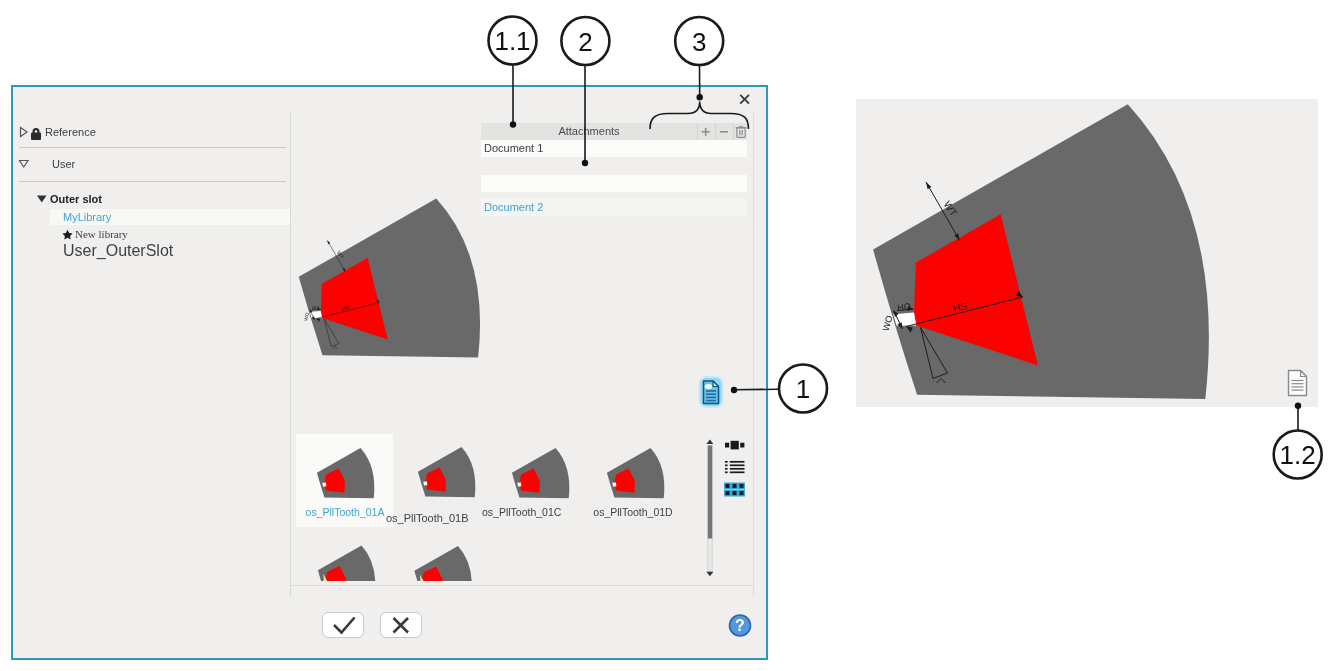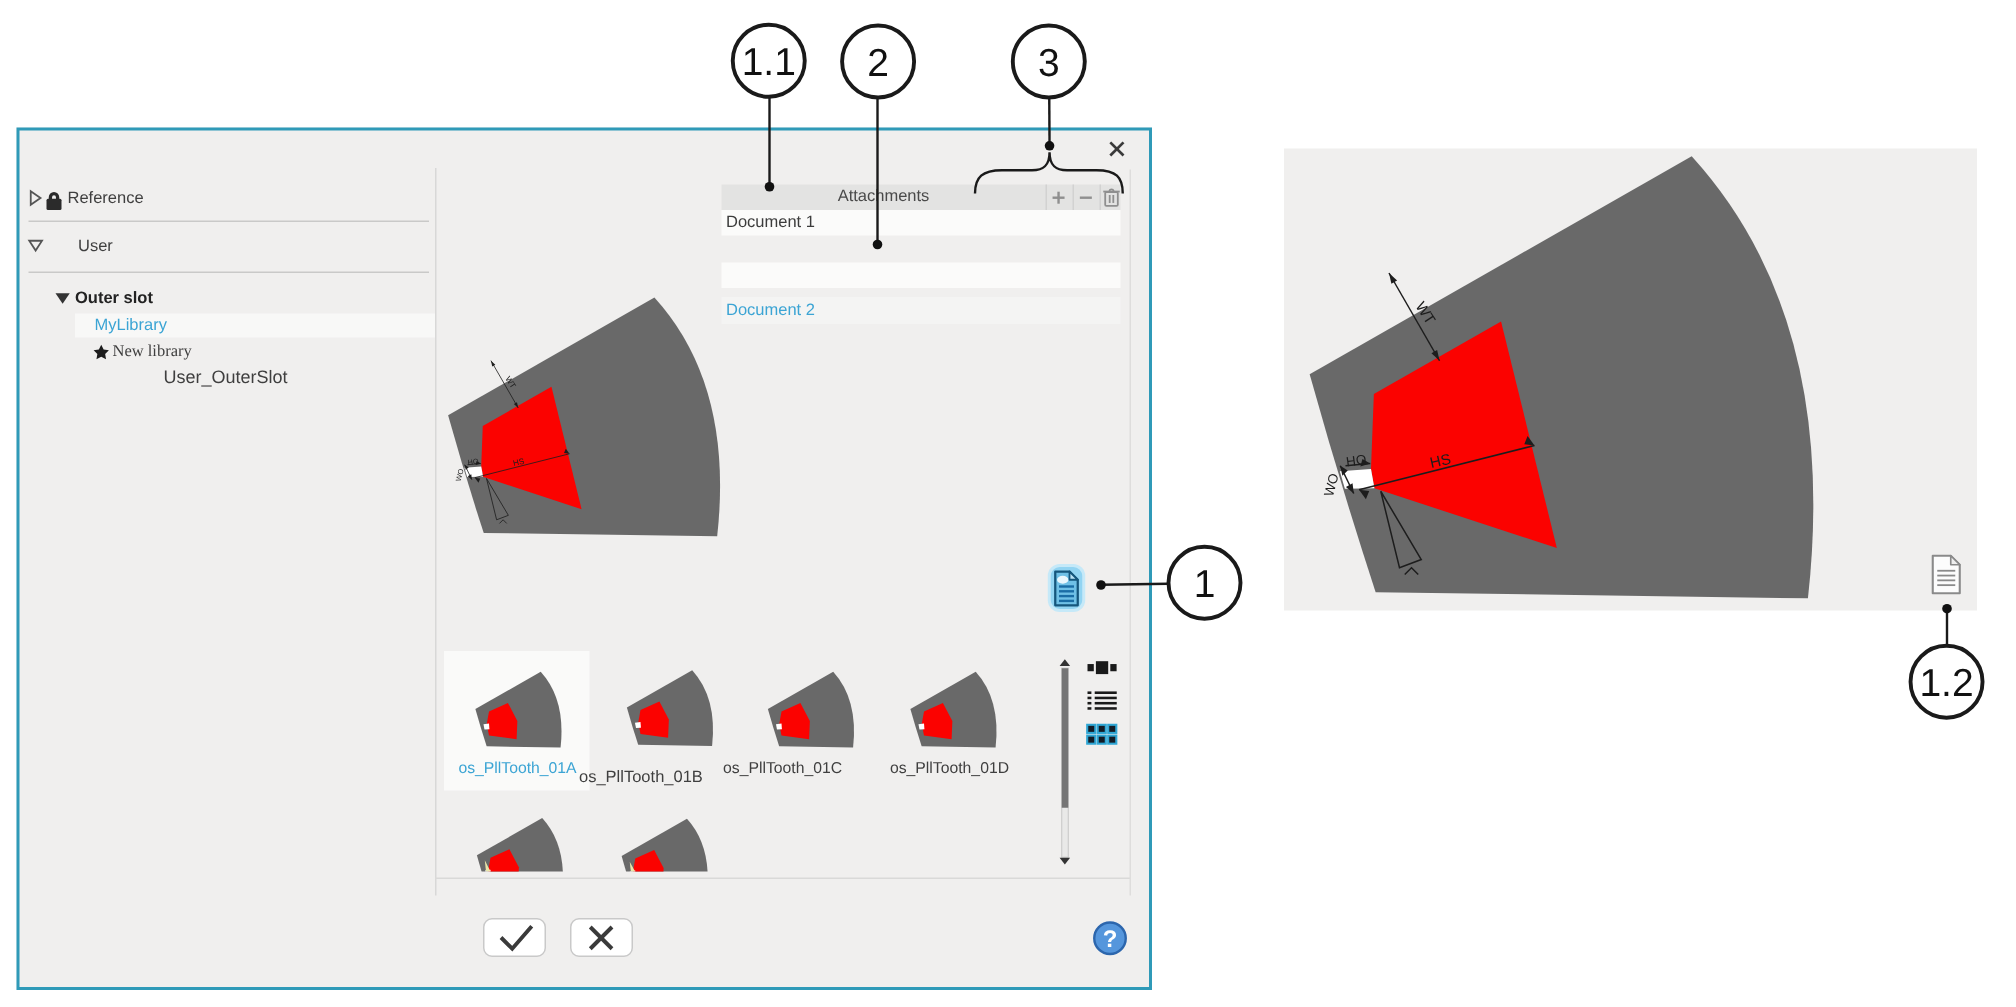--- a/index.html
+++ b/index.html
@@ -23,21 +23,21 @@
   <div class="abs" style="left:6px;top:94px;width:267px;height:1px;background:#c9c9c8;"></div>
 
   <div class="abs" style="left:37px;top:104px;height:16px;font-size:11px;font-weight:bold;color:#222;line-height:16px;">Outer slot</div>
 
   <div class="abs" style="left:37px;top:122px;width:240px;height:16px;background:#f8f8f7;"></div>
 
   <div class="abs" style="left:50px;top:122px;height:16px;font-size:11px;color:#3ba4d4;line-height:16px;">MyLibrary</div>
 
   <div class="abs" style="left:62px;top:139px;height:16px;font-size:11px;color:#3f3f3f;line-height:16px;font-family:Liberation Serif, serif;">New library</div>
 
-  <div class="abs" style="left:50px;top:156px;height:16px;font-size:12px;color:#3f3f3f;line-height:16px;margin-left:46px;">User_OuterSlot</div>
+  <div class="abs" style="left:50px;top:156px;height:16px;font-size:16px;color:#3f3f3f;line-height:16px;">User_OuterSlot</div>
 
   <div class="abs" style="left:277px;top:25px;width:1px;height:485px;background:#d8d8d7;"></div>
 
   <div class="abs" style="left:277px;top:498px;width:464px;height:1px;background:#d9d9d8;"></div>
 
   <div class="abs" style="left:740px;top:26px;width:1px;height:484px;background:#dedddc;"></div>
 
   <div class="abs" style="left:468px;top:36px;width:266px;height:17px;background:#e3e3e2;"></div>
 
   <div class="abs" style="left:468px;top:38px;width:216px;height:15px;font-size:11px;color:#4a4a4a;text-align:center;">Attachments</div>

